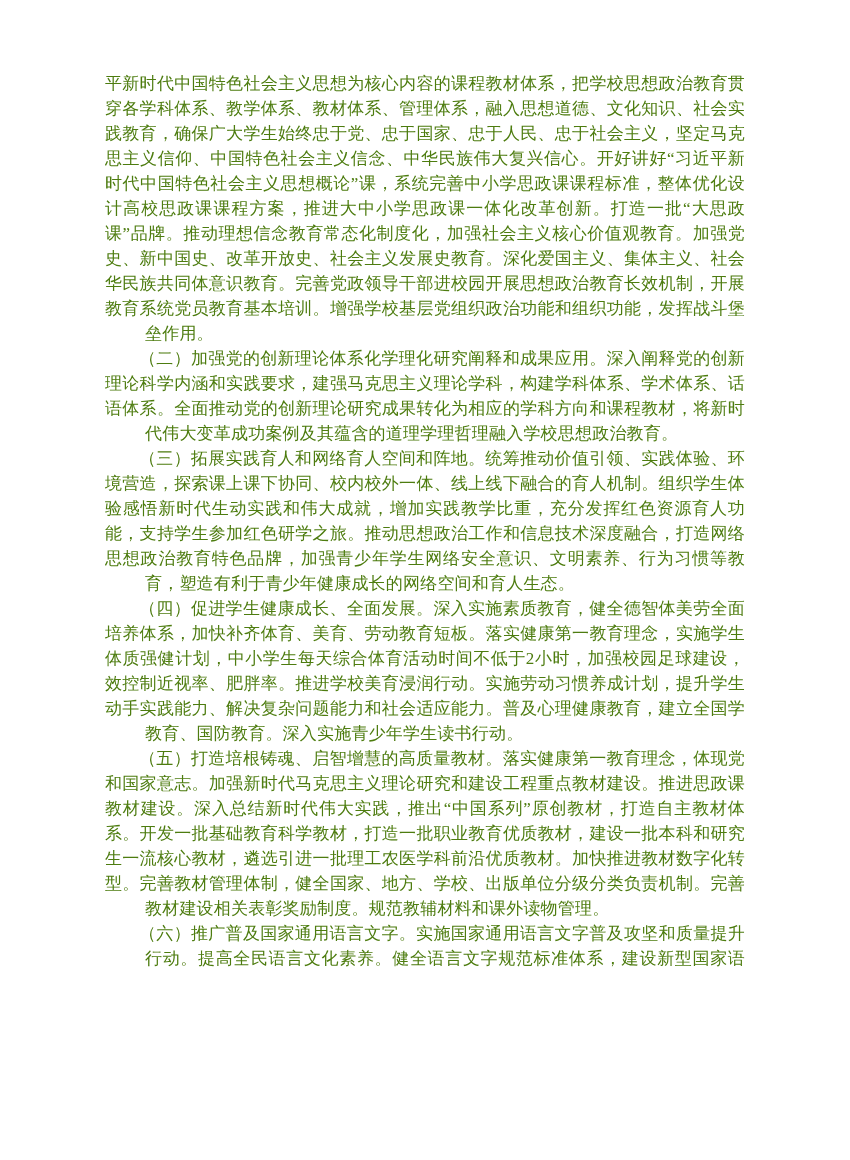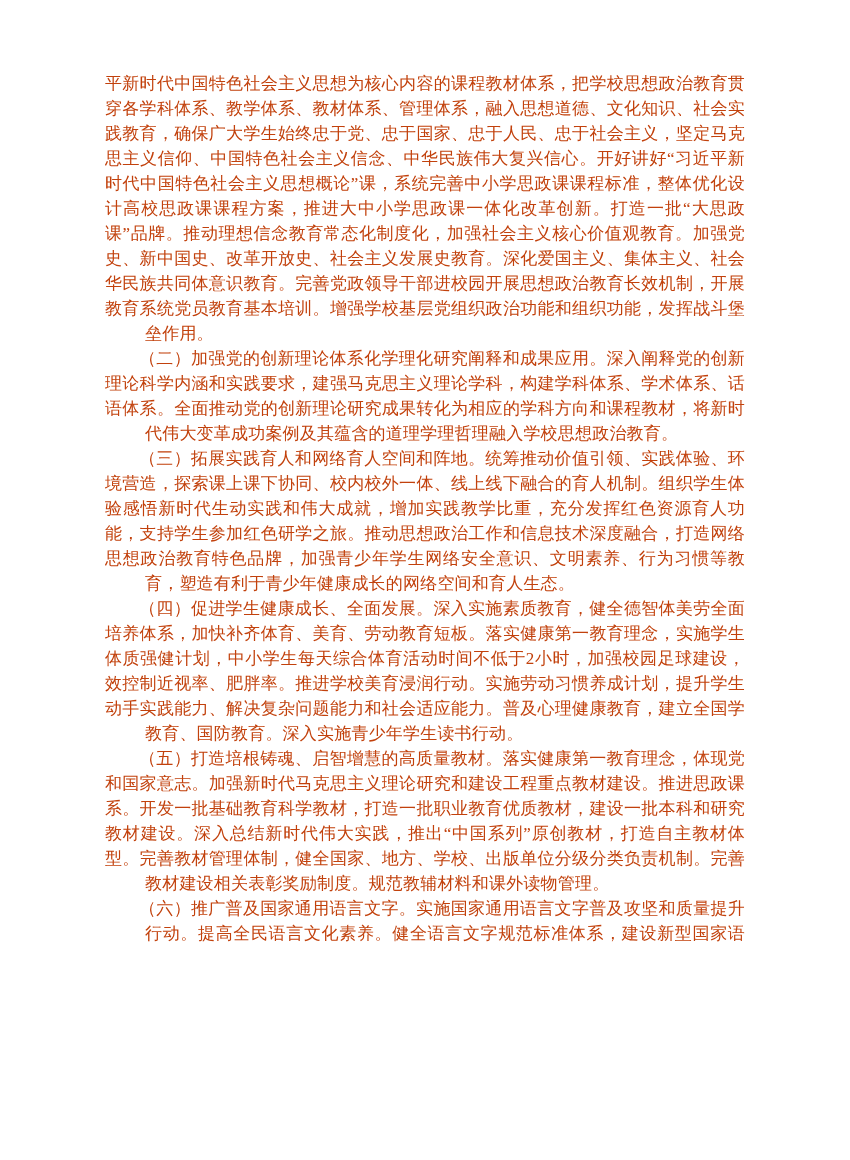--- a/index.html
+++ b/index.html
@@ -12,21 +12,21 @@
     width: 850px;
     height: 1160px;
     overflow: hidden;
     font-family: "Liberation Serif", "DejaVu Serif", serif;
   }
   .doc-body {
     position: absolute;
     left: 105px;
     top: 71px;
     width: 640px;
-    color: #c2410c;
+    color: #4d7c0f;
     font-size: 17px;
     line-height: 25px;
   }
   .paragraph {
     margin: 0;
     padding: 0;
   }
   .line {
     height: 25px;
     overflow: hidden;
@@ -83,22 +83,23 @@
     <div class="line">培养体系，加快补齐体育、美育、劳动教育短板。落实健康第一教育理念，实施学生</div>
     <div class="line">体质强健计划，中小学生每天综合体育活动时间不低于2小时，加强校园足球建设，有</div>
     <div class="line">效控制近视率、肥胖率。推进学校美育浸润行动。实施劳动习惯养成计划，提升学生</div>
     <div class="line">动手实践能力、解决复杂问题能力和社会适应能力。普及心理健康教育，建立全国学</div>
     <div class="line end">教育、国防教育。深入实施青少年学生读书行动。</div>
   </div>
 
   <div class="paragraph para-indent">
     <div class="line first">（五）打造培根铸魂、启智增慧的高质量教材。落实健康第一教育理念，体现党</div>
     <div class="line">和国家意志。加强新时代马克思主义理论研究和建设工程重点教材建设。推进思政课</div>
+    <div class="line">教材建设。深入总结新时代伟大实践，推出“中国系列”原创教材，打造自主教材体</div>
     <div class="line">系。开发一批基础教育科学教材，打造一批职业教育优质教材，建设一批本科和研究</div>
-    <div class="line">教材建设。深入总结新时代伟大实践，推出“中国系列”原创教材，打造自主教材体</div>
+    <div class="line">生一流核心教材，遴选引进一批理工农医学科前沿优质教材。加快推进教材数字化转</div>
     <div class="line">型。完善教材管理体制，健全国家、地方、学校、出版单位分级分类负责机制。完善</div>
     <div class="line end">教材建设相关表彰奖励制度。规范教辅材料和课外读物管理。</div>
   </div>
 
   <div class="paragraph para-indent">
     <div class="line first">（六）推广普及国家通用语言文字。实施国家通用语言文字普及攻坚和质量提升</div>
     <div class="line end">行动。提高全民语言文化素养。健全语言文字规范标准体系，建设新型国家语料库。</div>
   </div>
 
 </div>

